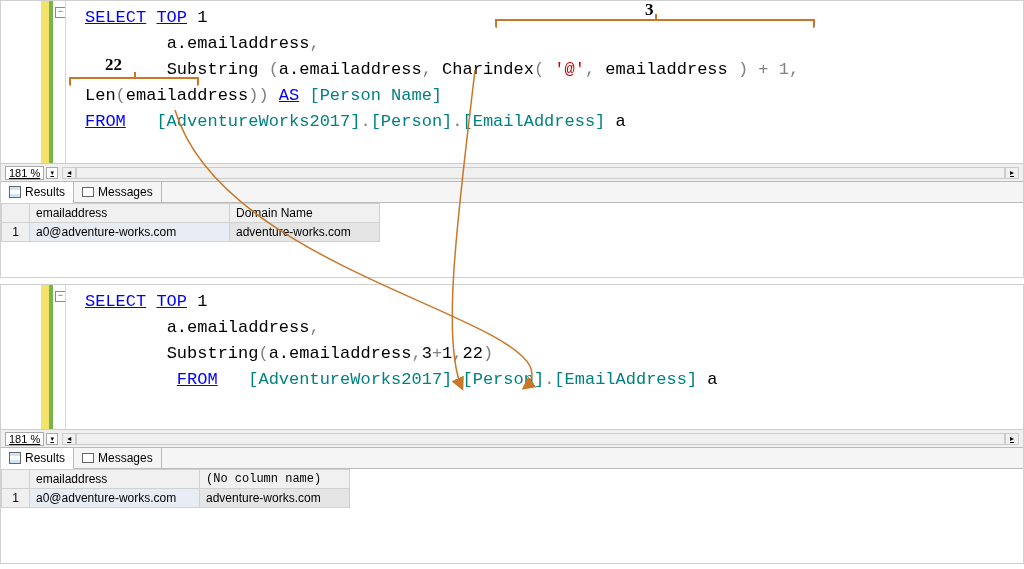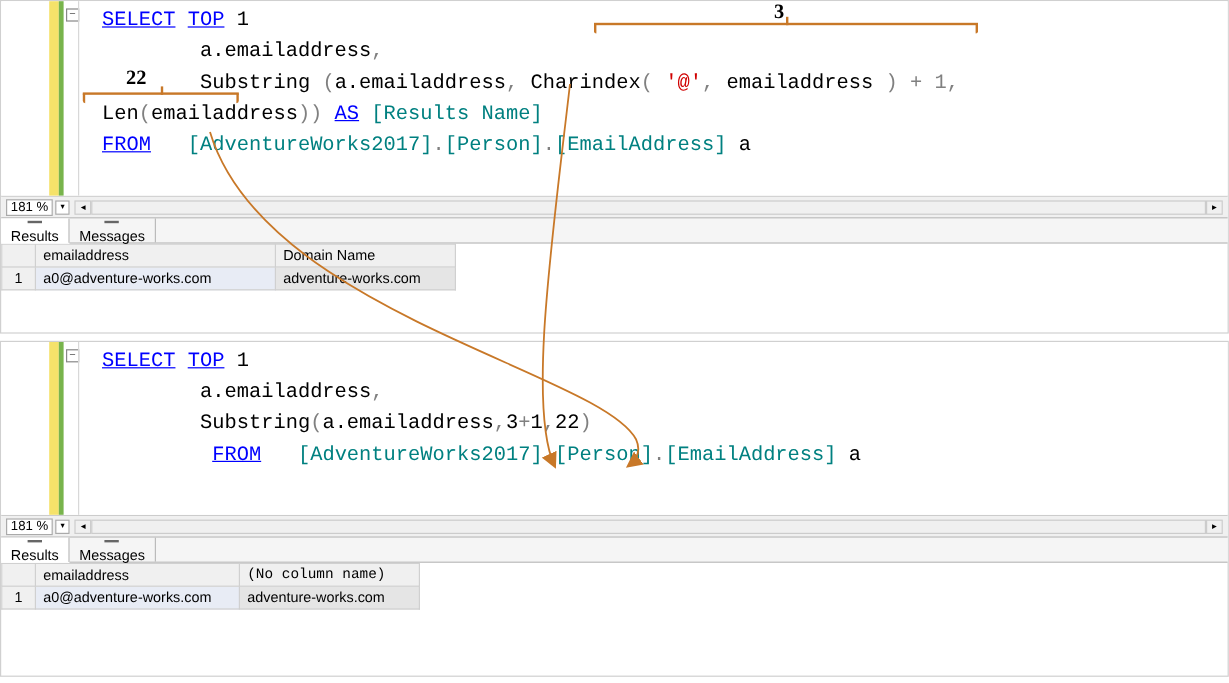--- a/index.html
+++ b/index.html
@@ -81,20 +81,21 @@
   .c-black { color: #000; }
   .zoom-bar {
     height: 18px;
     background: #f0f0f0;
     border-top: 1px solid #ccc;
     display: flex;
     align-items: center;
     font-family: 'Segoe UI', sans-serif;
     font-size: 11px;
     padding: 0 4px;
+    text-decoration: underline;
   }
   .zoom-v {
     border: 1px solid #aaa;
     padding: 0 3px;
     background: #fff;
     margin-right: 2px;
   }
   .zoom-drop {
     border: 1px solid #aaa;
     width: 12px;
@@ -129,21 +130,20 @@
     font-family: 'Segoe UI', sans-serif;
     font-size: 12px;
     background: #f5f5f5;
   }
   .tab {
     padding: 2px 8px;
     border-right: 1px solid #bbb;
     display: flex;
     align-items: center;
     gap: 4px;
-    flex-direction: column;
   }
   .tab.active { background: #fff; border-bottom: 1px solid #fff; margin-bottom: -1px; }
   .icon-results {
     display: inline-block;
     width: 12px;
     height: 12px;
     border: 1px solid #666;
     background: linear-gradient(#cde6f7 33%, #fff 33%, #fff 66%, #cde6f7 66%);
   }
   .icon-messages {
@@ -225,21 +225,21 @@
         <div class="center"></div>
       </div>
     <div class="annotation" style="left:104px; top:54px;">22</div>
     <div class="brace" style="left:68px; top:76px; width:130px;">
         <div class="center"></div>
       </div>
 
     <div class="code-lines"><span class="c-blue">SELECT</span> <span class="c-blue">TOP</span> <span class="c-black">1</span>
         <span class="c-black">a.emailaddress</span><span class="c-gray">,</span>
         <span class="c-fn">Substring</span><span class="c-gray"> (</span><span class="c-black">a.emailaddress</span><span class="c-gray">,</span> <span class="c-fn">Charindex</span><span class="c-gray">(</span> <span class="c-red">'@'</span><span class="c-gray">,</span> <span class="c-black">emailaddress</span> <span class="c-gray">)</span><span class="c-gray"> + 1</span><span class="c-gray">,</span>
-<span class="c-fn">Len</span><span class="c-gray">(</span><span class="c-black">emailaddress</span><span class="c-gray">))</span> <span class="c-blue">AS</span> <span class="c-name">[Results Name]</span>
+<span class="c-fn">Len</span><span class="c-gray">(</span><span class="c-black">emailaddress</span><span class="c-gray">))</span> <span class="c-blue">AS</span> <span class="c-name">[Person Name]</span>
 <span class="c-blue">FROM</span>   <span class="c-name">[AdventureWorks2017]</span><span class="c-gray">.</span><span class="c-name">[Person]</span><span class="c-gray">.</span><span class="c-name">[EmailAddress]</span> <span class="c-black">a</span></div>
   </div>
   <div class="zoom-bar">
     <span class="zoom-v">181 %</span>
     <span class="zoom-drop">▾</span>
     <span class="scroll-left">◂</span>
     <div class="scroll-track"></div>
     <span class="scroll-right">▸</span>
   </div>
   <div class="tabs">

